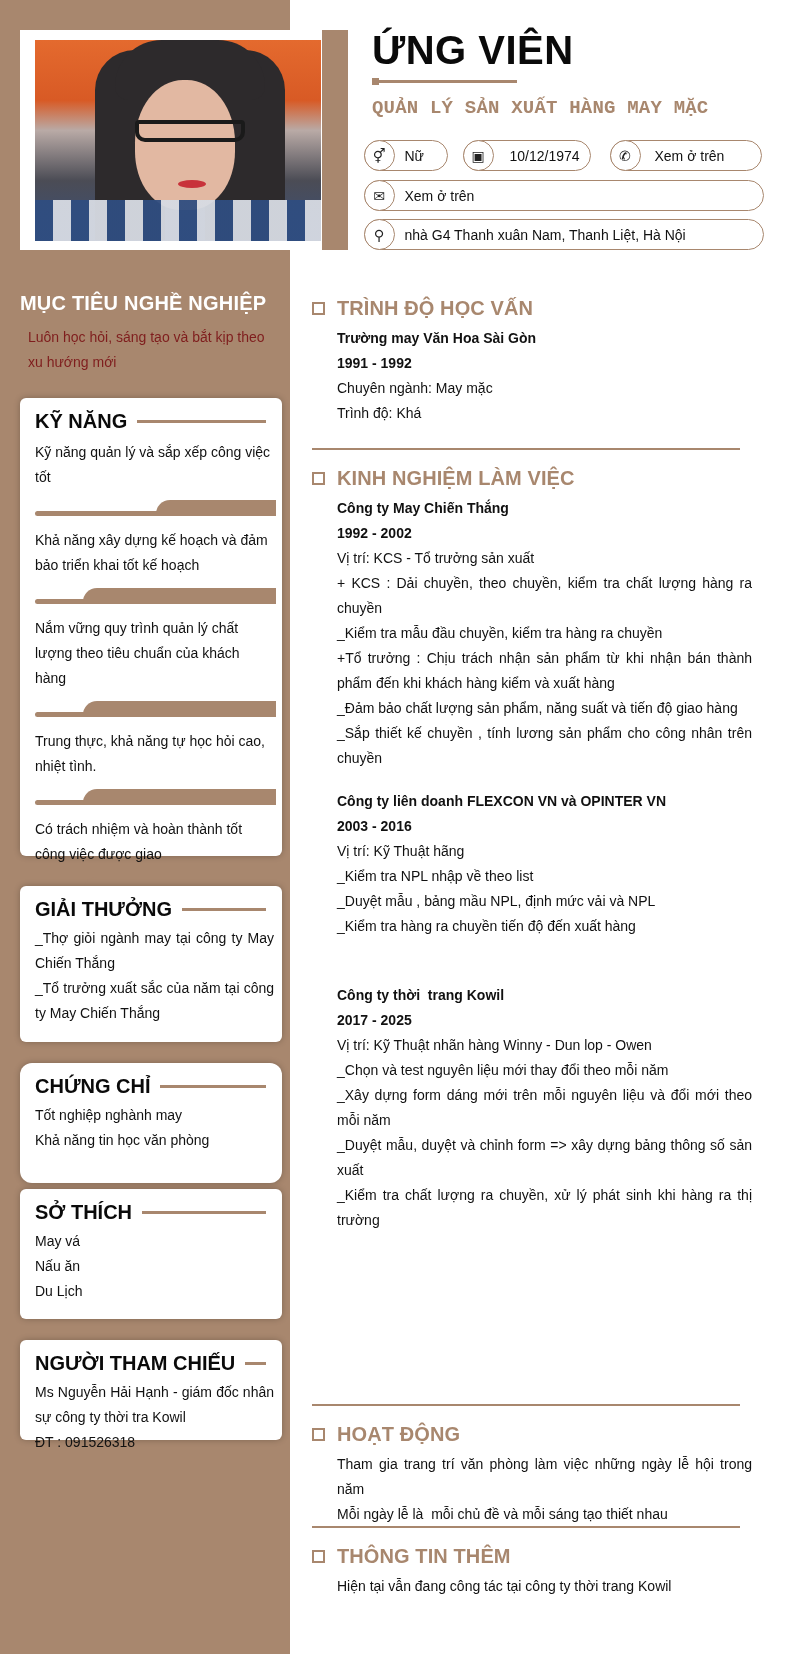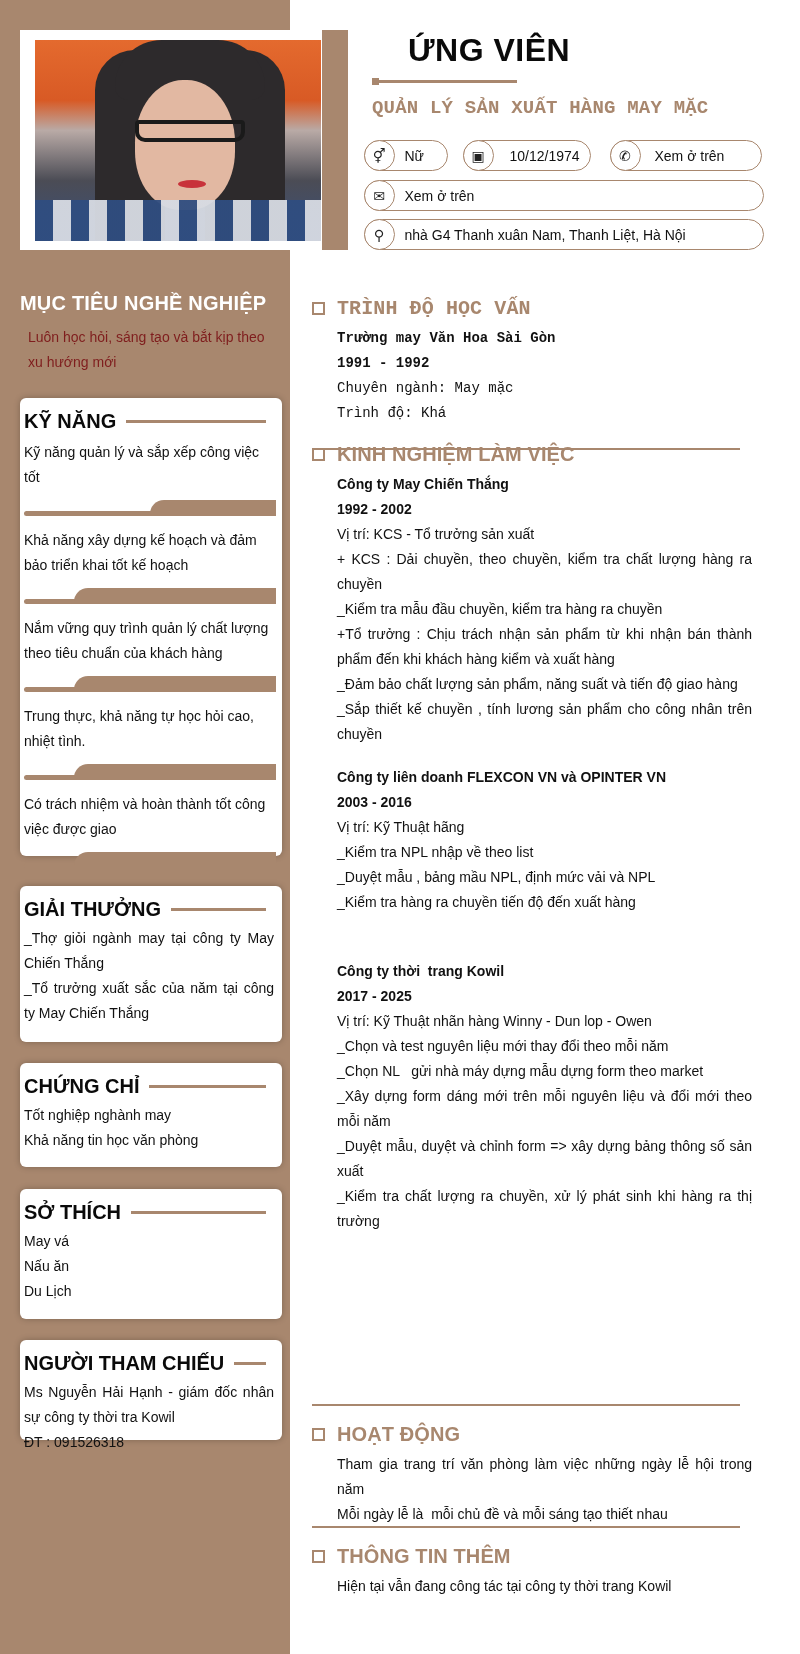--- a/index.html
+++ b/index.html
@@ -14,34 +14,34 @@
   .photo .hair-l { position: absolute; left: 60px; top: 10px; width: 70px; height: 190px; border-radius: 40px 10px 0 0; background: #2d2a2c; }
   .photo .hair-r { position: absolute; left: 170px; top: 10px; width: 80px; height: 190px; border-radius: 10px 40px 0 0; background: #2d2a2c; }
   .photo .hair-top { position: absolute; left: 80px; top: 0px; width: 150px; height: 60px; border-radius: 70px 70px 20px 20px; background: #2d2a2c; }
   .photo .glasses { position: absolute; left: 100px; top: 80px; width: 110px; height: 22px; border: 4px solid #1a1a1a; border-radius: 4px 4px 10px 10px; }
   .photo .lips { position: absolute; left: 143px; top: 140px; width: 28px; height: 8px; border-radius: 50%; background: #c8323a; }
   .photo .shirt { position: absolute; left: 0; top: 160px; width: 286px; height: 41px;
     background: repeating-linear-gradient(90deg, #2f4d80 0 18px, #d7dbe3 18px 36px); opacity: 0.95; }
   .accent-bar { position: absolute; left: 322px; top: 30px; width: 26px; height: 220px; background: #A8876E; }
 
   .header { position: absolute; left: 372px; top: 28px; width: 400px; }
-  .name { font-family: "Liberation Sans", sans-serif; font-weight: 700; font-size: 32px; letter-spacing: 0.5px; color: #0a0a0a; line-height: 44px; margin-left: 36px; }
+  .name { font-family: "Liberation Sans", sans-serif; font-weight: 700; font-size: 40px; letter-spacing: 0.5px; color: #0a0a0a; line-height: 44px; }
   .name-rule { position: relative; margin-top: 8px; width: 145px; height: 3px; background: #A8876E; }
   .name-rule::before { content: ""; position: absolute; left: 0; top: -2px; width: 7px; height: 7px; background: #A8876E; }
   .job-title { margin-top: 14px; font-weight: 700; font-size: 19px; color: #A8876E; letter-spacing: 0.2px; font-family: Liberation Mono, monospace; }
 
   .pill { position: absolute; height: 31px; border: 1.5px solid #A8876E; border-radius: 16px; background: #fff; display: flex; align-items: center; }
   .pill .ico { width: 31px; height: 31px; border: 1.5px solid #A8876E; border-radius: 50%; margin-left: -1.5px; display: flex; align-items: center; justify-content: center; font-size: 14px; color: #222; background: #fff; }
   .pill .txt { margin-left: 10px; font-size: 14px; color: #111; white-space: nowrap; }
 
   .sidebar-text-white { position: absolute; color: #fff; }
   .obj-title { left: 20px; top: 292px; font-size: 20px; font-weight: 700; letter-spacing: 0.2px; }
   .obj-body { left: 28px; top: 325px; width: 250px; font-size: 14px; line-height: 25px; color: #7f1d1d; }
 
-  .card { position: absolute; left: 20px; width: 262px; background: #fff; border-radius: 6px; box-shadow: 0 0 6px rgba(0,0,0,0.25); padding: 10px 8px 0 4px; }
+  .card { position: absolute; left: 20px; width: 262px; background: #fff; border-radius: 6px; box-shadow: 0 0 6px rgba(0,0,0,0.25); padding: 10px 8px 0 15px; }
   .card-title { display: flex; align-items: center; font-weight: 700; font-size: 20px; color: #0a0a0a; height: 26px; }
   .card-title .rule { flex: 1; height: 3px; background: #A8876E; margin-left: 10px; margin-right: 8px; }
   .card-body { font-size: 14px; line-height: 25px; color: #111; text-align: justify; margin-top: 4px; }
 
   .skill { position: relative; padding-bottom: 38px; }
   .skill .text { font-size: 14px; line-height: 25px; }
   .skill .bar { position: absolute; left: 0; right: -2px; bottom: 12px; height: 16px; }
   .skill .bar .thin { position: absolute; left: 0; bottom: 0; height: 5px; width: 100%; background: #A8876E; border-radius: 3px 0 0 3px; }
   .skill .bar .thick { position: absolute; right: 0; bottom: 0; height: 16px; background: #A8876E; border-radius: 14px 0 0 0; }
   .section { position: absolute; left: 312px; width: 450px; }
@@ -148,21 +148,21 @@
   <div class="card-title">
     <span>GIẢI THƯỞNG</span>
       <span class="rule"></span>
   </div>
   <div class="card-body">
     <div>_Thợ giỏi ngành may tại công ty May Chiến Thắng</div>
     <div>_Tổ trưởng xuất sắc của năm tại công ty May Chiến Thắng</div>
   </div>
 </div>
 
-<div class="card" style="top:1063px; height:104px;">
+<div class="card" style="top:1063px; height:120px;border-radius:12px;">
   <div class="card-title">
     <span>CHỨNG CHỈ</span>
       <span class="rule"></span>
   </div>
   <div class="card-body">
     <div>Tốt nghiệp nghành may</div>
     <div>Khả năng tin học văn phòng</div>
   </div>
 </div>
 
@@ -182,35 +182,35 @@
   <div class="card-title">
     <span>NGƯỜI THAM CHIẾU</span>
       <span class="rule"></span>
   </div>
   <div class="card-body">
     <div>Ms Nguyễn Hải Hạnh - giám đốc nhân sự công ty thời tra Kowil</div>
     <div>ĐT : 091526318</div>
   </div>
 </div>
 
-<div class="section" style="top:294px;font-family:Liberation Mono, monospace;">
+<div class="section" style="top:294px;">
   <div class="section-head">
     <span class="box"></span>
     <span class="title">TRÌNH ĐỘ HỌC VẤN</span>
   </div>
   <div class="section-body">
     <div class="b">Trường may Văn Hoa Sài Gòn</div>
     <div class="b">1991 - 1992</div>
     <div>Chuyên ngành: May mặc</div>
     <div>Trình độ: Khá</div>
   </div>
 </div>
 <div class="divider" style="top:448px;"></div>
 
-<div class="section" style="top:440px;">
+<div class="section" style="top:464px;">
   <div class="section-head">
     <span class="box"></span>
     <span class="title">KINH NGHIỆM LÀM VIỆC</span>
   </div>
   <div class="section-body">
     <div>
       <div class="b">Công ty May Chiến Thắng</div>
       <div class="b">1992 - 2002</div>
       <div>Vị trí: KCS - Tổ trưởng sản xuất</div>
       <div>+ KCS : Dải chuyền, theo chuyền, kiểm tra chất lượng hàng ra chuyền</div>
@@ -227,21 +227,20 @@
       <div>_Kiểm tra NPL nhập về theo list</div>
       <div>_Duyệt mẫu , bảng mầu NPL, định mức vải và NPL</div>
       <div>_Kiểm tra hàng ra chuyền tiến độ đến xuất hàng</div>
     </div>
     <div class="gap-lg"></div>
     <div>
       <div class="b" style="white-space:pre;">Công ty thời  trang Kowil</div>
       <div class="b">2017 - 2025</div>
       <div>Vị trí: Kỹ Thuật nhãn hàng Winny - Dun lop - Owen</div>
       <div>_Chọn và test nguyên liệu mới thay đổi theo mỗi năm</div>
-      <div style="white-space:pre-wrap;">_Chọn NL   gửi nhà máy dựng mẫu dựng form theo market</div>
       <div>_Xây dựng form dáng mới trên mỗi nguyên liệu và đổi mới theo mỗi năm</div>
       <div>_Duyệt mẫu, duyệt và chỉnh form =&gt; xây dựng bảng thông số sản xuất</div>
       <div>_Kiểm tra chất lượng ra chuyền, xử lý phát sinh khi hàng ra thị trường</div>
     </div>
   </div>
 </div>
 <div class="divider" style="top:1404px;"></div>
 
 <div class="section" style="top:1420px;">
   <div class="section-head">

